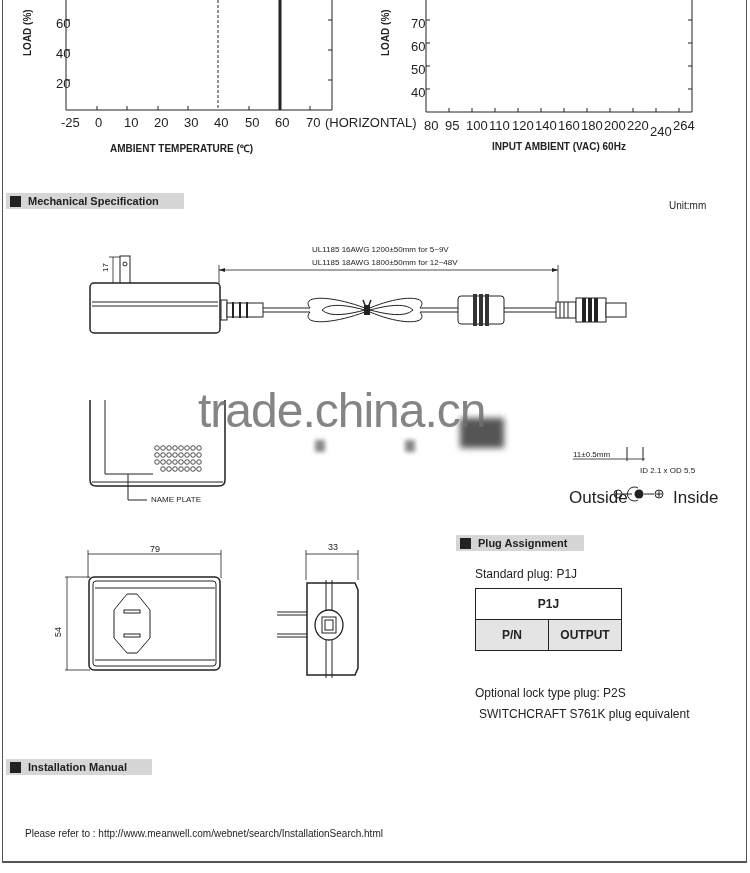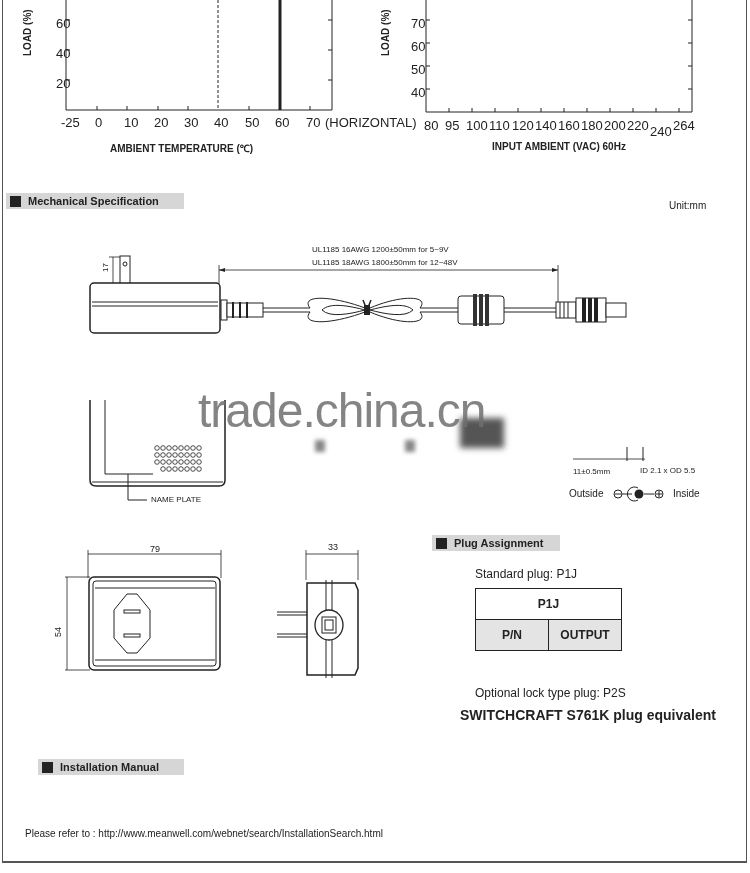--- a/index.html
+++ b/index.html
@@ -5,21 +5,21 @@
   html,body{margin:0;padding:0;background:#fff;}
   body{width:750px;height:873px;position:relative;overflow:hidden;font-family:"Liberation Sans",sans-serif;color:#222;}
   .page-border{position:absolute;left:2px;top:-2px;width:743px;height:863px;border-left:1px solid #555;border-right:1px solid #555;border-bottom:2px solid #555;}
   .abs{position:absolute;}
   .tick-label{position:absolute;font-size:13px;color:#222;white-space:nowrap;}
   .axis-title{position:absolute;font-size:10px;font-weight:bold;color:#222;white-space:nowrap;}
   .ylabel{position:absolute;font-size:10px;font-weight:bold;transform:rotate(-90deg);transform-origin:left top;white-space:nowrap;}
   .section-head{position:absolute;height:16px;background:#d6d6d6;display:flex;align-items:center;padding:0 4px 0 4px;font-size:11px;font-weight:bold;color:#222;}
   .section-head .sq{width:11px;height:11px;background:#222;margin-right:7px;}
   .small{font-size:8px;color:#222;white-space:nowrap;}
-  .txt{position:absolute;font-size:10px;color:#222;white-space:nowrap;}
+  .txt{position:absolute;font-size:17px;color:#222;white-space:nowrap;}
   table.plug{position:absolute;left:475px;top:588px;border-collapse:collapse;font-size:12px;}
   table.plug td{border:1.5px solid #222;text-align:center;height:28px;}
   table.plug .hdr{background:#e4e4e4;font-weight:bold;}
   .watermark{position:absolute;left:190px;top:383px;font-size:48px;color:rgba(110,110,110,0.85);letter-spacing:-1px;font-family:"Liberation Sans",sans-serif;margin-left:8px;}
 </style>
 </head>
 <body>
 
 <div class="page-border"></div>
 
@@ -222,21 +222,21 @@
 <div class="abs" style="left:315px;top:440px;width:10px;height:12px;background:#888;filter:blur(2px);"></div>
 <div class="abs" style="left:405px;top:440px;width:10px;height:12px;background:#888;filter:blur(2px);"></div>
 <div class="abs" style="left:460px;top:418px;width:44px;height:30px;background:#555;filter:blur(3px);"></div>
 <div class="watermark">trade.china.cn</div>
 
 <svg class="abs" style="left:565px;top:445px;" width="100" height="20">
   <line x1="8" y1="14" x2="80" y2="14" stroke="#222" stroke-width="0.8"></line>
   <line x1="62" y1="2" x2="62" y2="16" stroke="#222"></line>
   <line x1="78" y1="2" x2="78" y2="16" stroke="#222"></line>
 </svg>
-<span class="small abs" style="left:573px;top:450px;margin-top:17px;">11±0.5mm</span>
+<span class="small abs" style="left:573px;top:450px;">11±0.5mm</span>
 <span class="small abs" style="left:640px;top:466px;">ID 2.1 x OD 5.5</span>
 
 <span class="txt" style="left:569px;top:488px;">Outside</span>
 <svg class="abs" style="left:612px;top:485px;" width="56" height="18">
   <circle cx="6" cy="9" r="4" fill="none" stroke="#222"></circle>
     <line x1="3" y1="9" x2="9" y2="9" stroke="#222"></line>
   <line x1="10" y1="9" x2="20" y2="9" stroke="#222"></line>
   <path d="M26 3 A7 7 0 1 0 26 15" fill="none" stroke="#222"></path>
   <circle cx="27" cy="9" r="4.5" fill="#222"></circle>
   <line x1="32" y1="9" x2="42" y2="9" stroke="#222"></line>
@@ -276,38 +276,38 @@
   <line x1="271" y1="40" x2="271" y2="138" stroke="#222"></line>
   <line x1="277" y1="40" x2="277" y2="138" stroke="#222"></line>
   <ellipse cx="274" cy="85" rx="14" ry="15" fill="#fff" stroke="#222" stroke-width="1.3"></ellipse>
   <rect x="267" y="77" width="14" height="16" fill="#fff" stroke="#222"></rect>
   <rect x="270" y="80" width="8" height="10" fill="#fff" stroke="#222"></rect>
 </svg>
 <span class="small abs" style="left:150px;top:544px;font-size:9px;">79</span>
 <span class="small abs" style="left:53px;top:627px;font-size:9px;transform:rotate(-90deg);">54</span>
 <span class="small abs" style="left:328px;top:542px;font-size:9px;">33</span>
 
-<div class="section-head" style="left:432px;top:535px;width:120px;text-align:right;">
+<div class="section-head" style="left:456px;top:535px;width:120px;text-align:right;">
   <span class="sq"></span>
   <span>Plug Assignment</span>
 </div>
 <span class="txt" style="left:475px;top:567px;font-size:12px;">Standard plug: P1J</span>
 
 <table class="plug">
   <tbody>
       <tr>
         <td colspan="2" style="width:142px;font-weight:bold;">P1J</td>
       </tr>
   <tr>
     <td class="hdr" style="width:70px;">P/N</td>
     <td class="hdr" style="width:70px;text-align:center;">OUTPUT</td>
   </tr>
 </tbody>
   </table>
 
 <span class="txt" style="left:475px;top:686px;font-size:12px;">Optional lock type plug: P2S</span>
-<span class="txt" style="left:460px;top:707px;font-size:14px;font-weight:bold;">SWITCHCRAFT S761K plug equivalent</span>
-
-<div class="section-head" style="left:6px;top:759px;width:138px;margin-left:32px;">
+<span class="txt" style="left:479px;top:707px;font-size:12px;">SWITCHCRAFT S761K plug equivalent</span>
+
+<div class="section-head" style="left:6px;top:759px;width:138px;">
   <span class="sq"></span>
   <span>Installation Manual</span>
 </div>
 <span class="txt" style="left:25px;top:784px;font-size:10px;margin-top:44px;">Please refer to : http://www.meanwell.com/webnet/search/InstallationSearch.html</span>
 
 </body></html>

